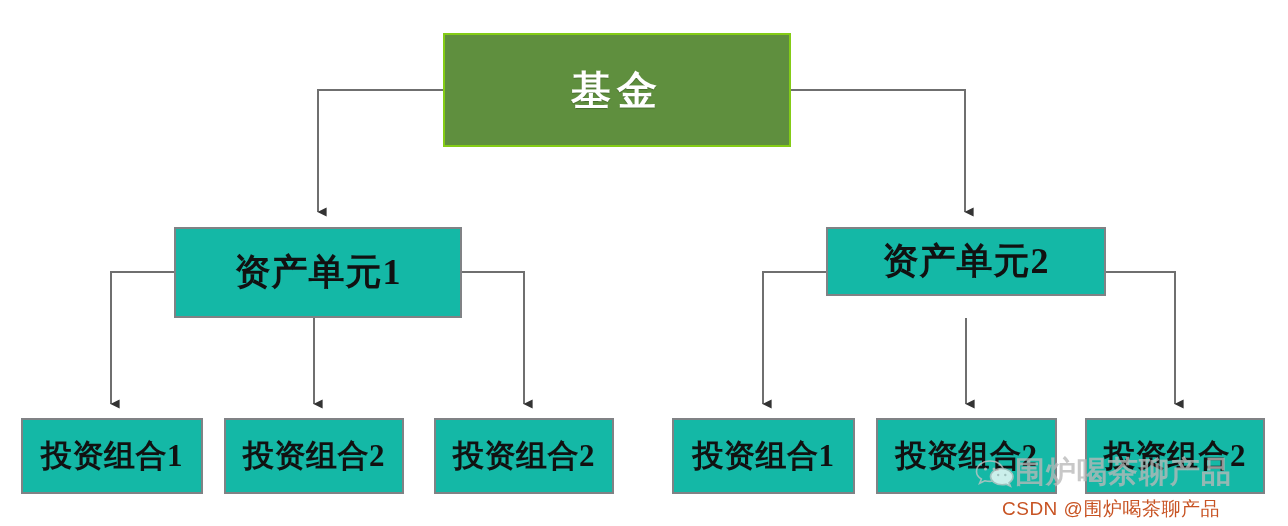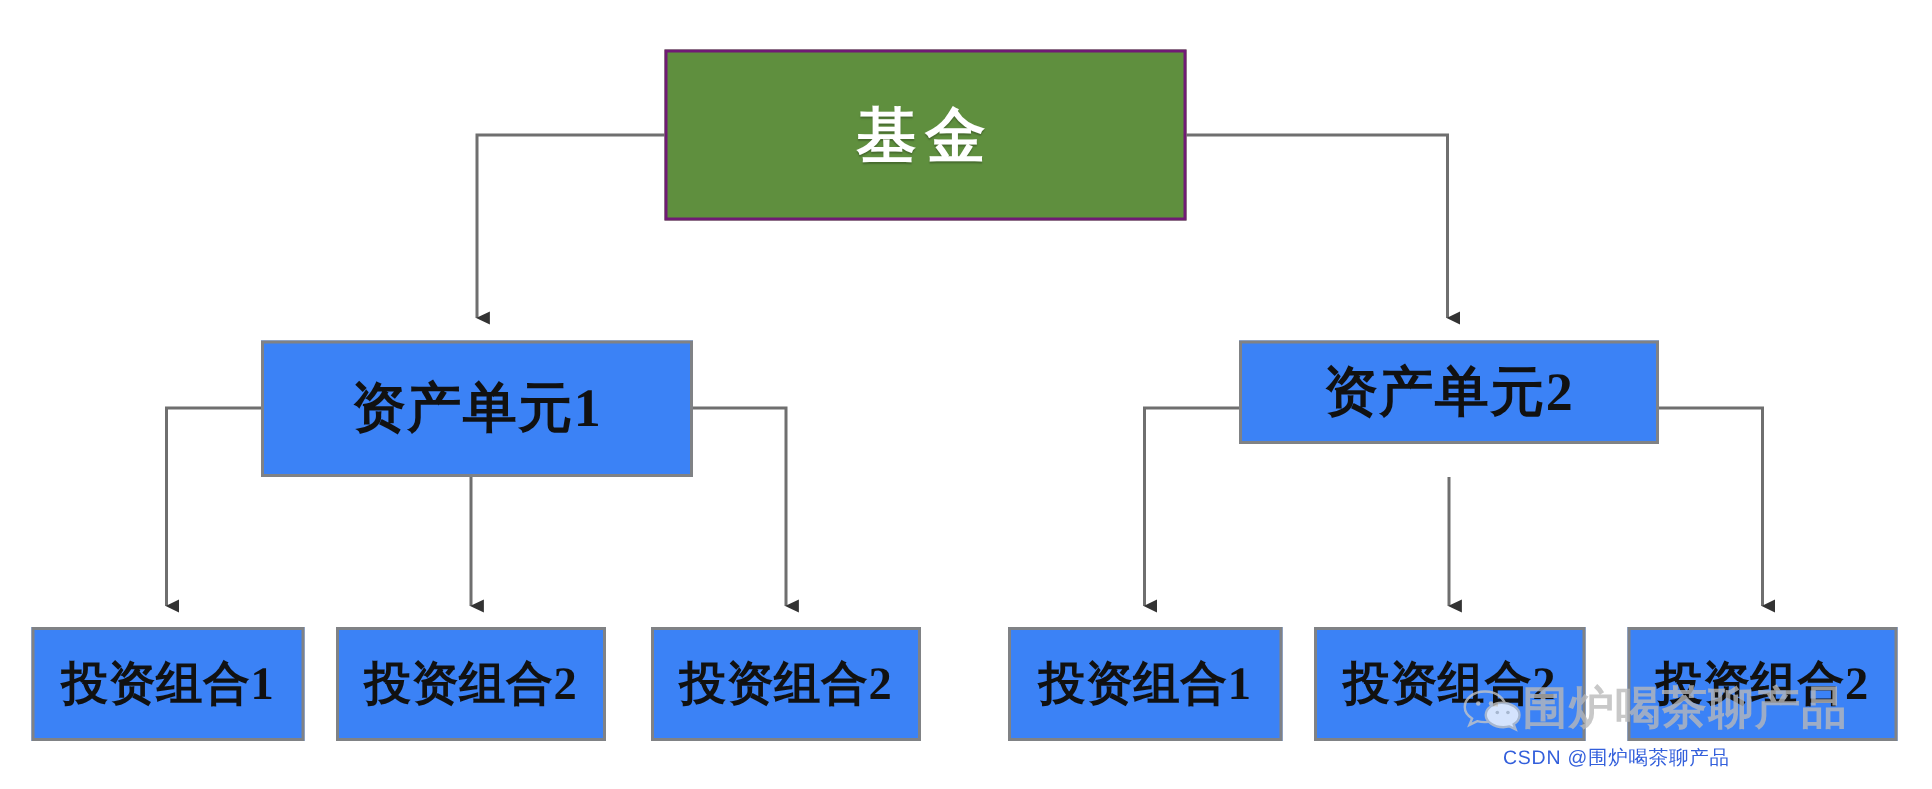--- a/index.html
+++ b/index.html
@@ -17,31 +17,31 @@
     background: #ffffff;
     overflow: hidden;
   }
   .node {
     position: absolute;
     box-sizing: border-box;
     display: flex;
     align-items: center;
     justify-content: center;
     border: 2px solid #808285;
-    background: #3b82f6;
+    background: #14b8a6;
     color: #111111;
     font-weight: 700;
     letter-spacing: 0.5px;
     text-align: center;
     white-space: nowrap;
     z-index: 3;
   }
   .node.root {
     background: #5f8f3e;
-    border: 2px solid #701a75;
+    border: 2px solid #84cc16;
     color: #ffffff;
     font-size: 40px;
     letter-spacing: 6px;
     text-shadow: 0 1px 1px rgba(0,0,0,0.25);
   }
   .node.unit {
     font-size: 36px;
     letter-spacing: 1px;
   }
   .node.leaf {
@@ -72,23 +72,23 @@
     color: #b9b9b9;
     font-family: "Liberation Sans", sans-serif;
     font-size: 30px;
     font-weight: 700;
     opacity: 0.78;
     letter-spacing: 1px;
   }
   .wm-sub {
     left: 1002px;
     top: 496px;
-    color: #1d4ed8;
+    color: #c2410c;
     font-family: "Liberation Sans", sans-serif;
-    font-size: 13px;
+    font-size: 19px;
     letter-spacing: 0.5px;
     opacity: 0.9;
     white-space: nowrap;
   }
   .wechat-glyph {
     display: inline-block;
     width: 40px;
     height: 30px;
     position: relative;
   }

